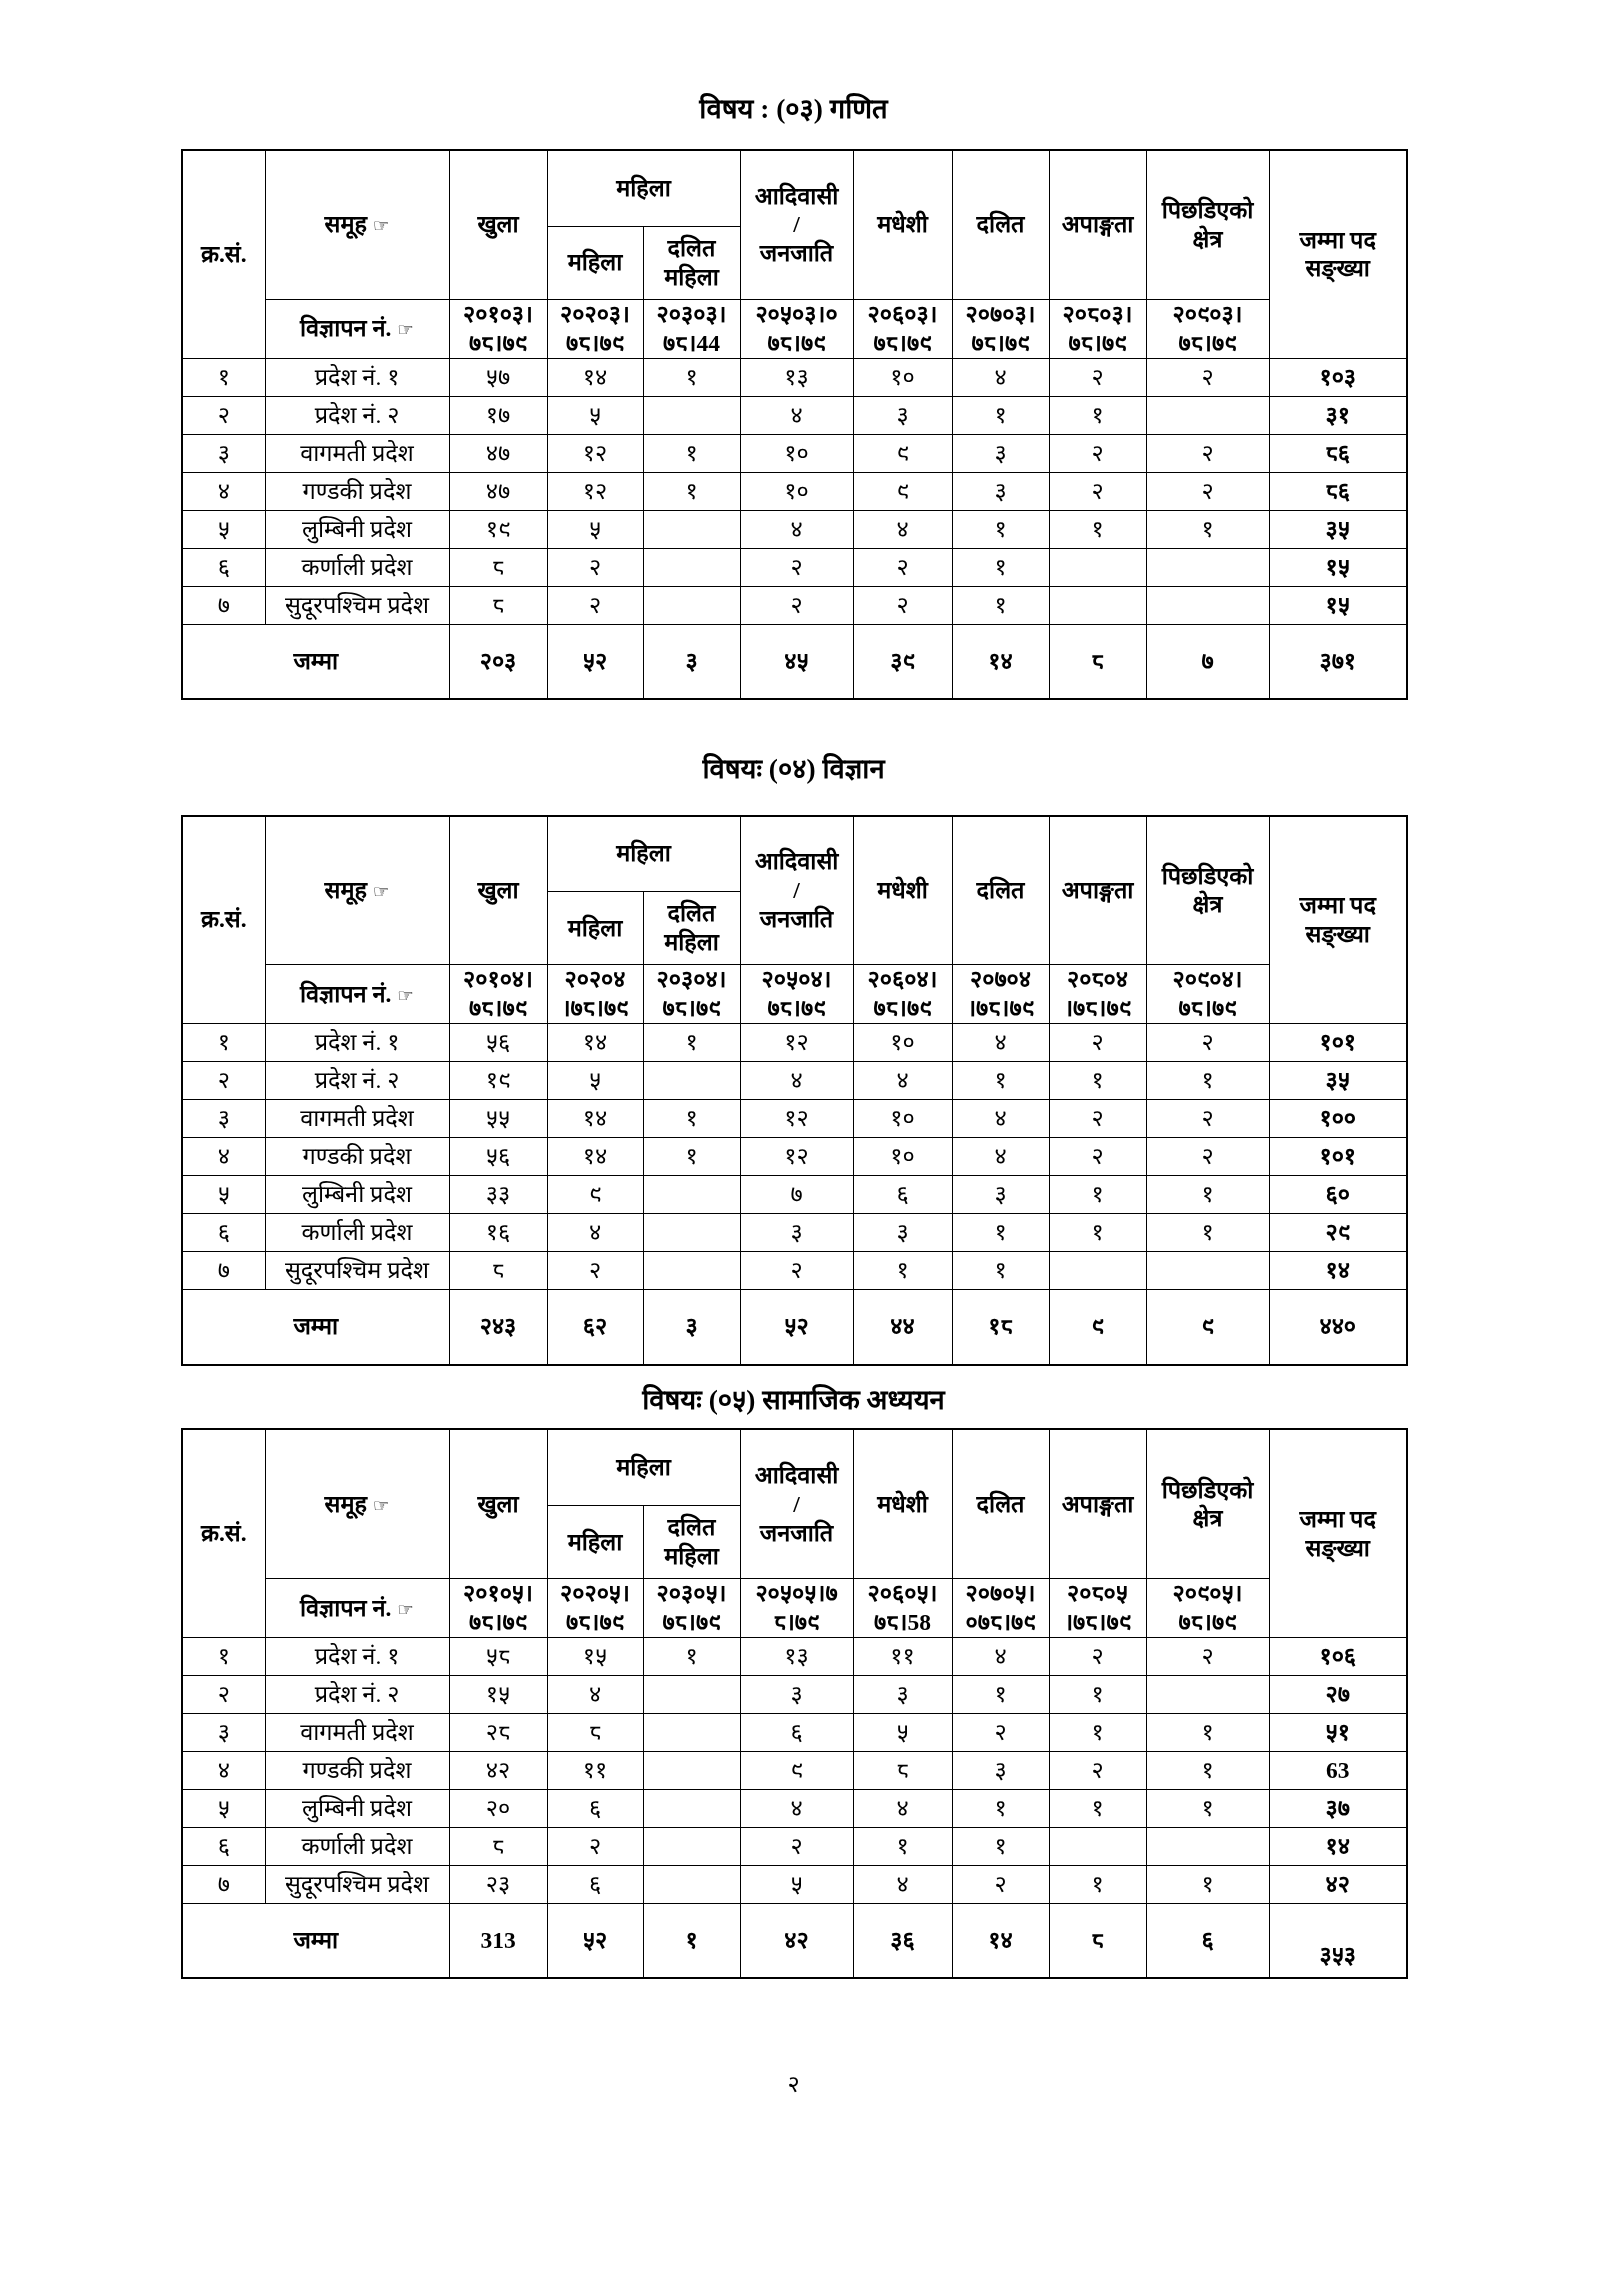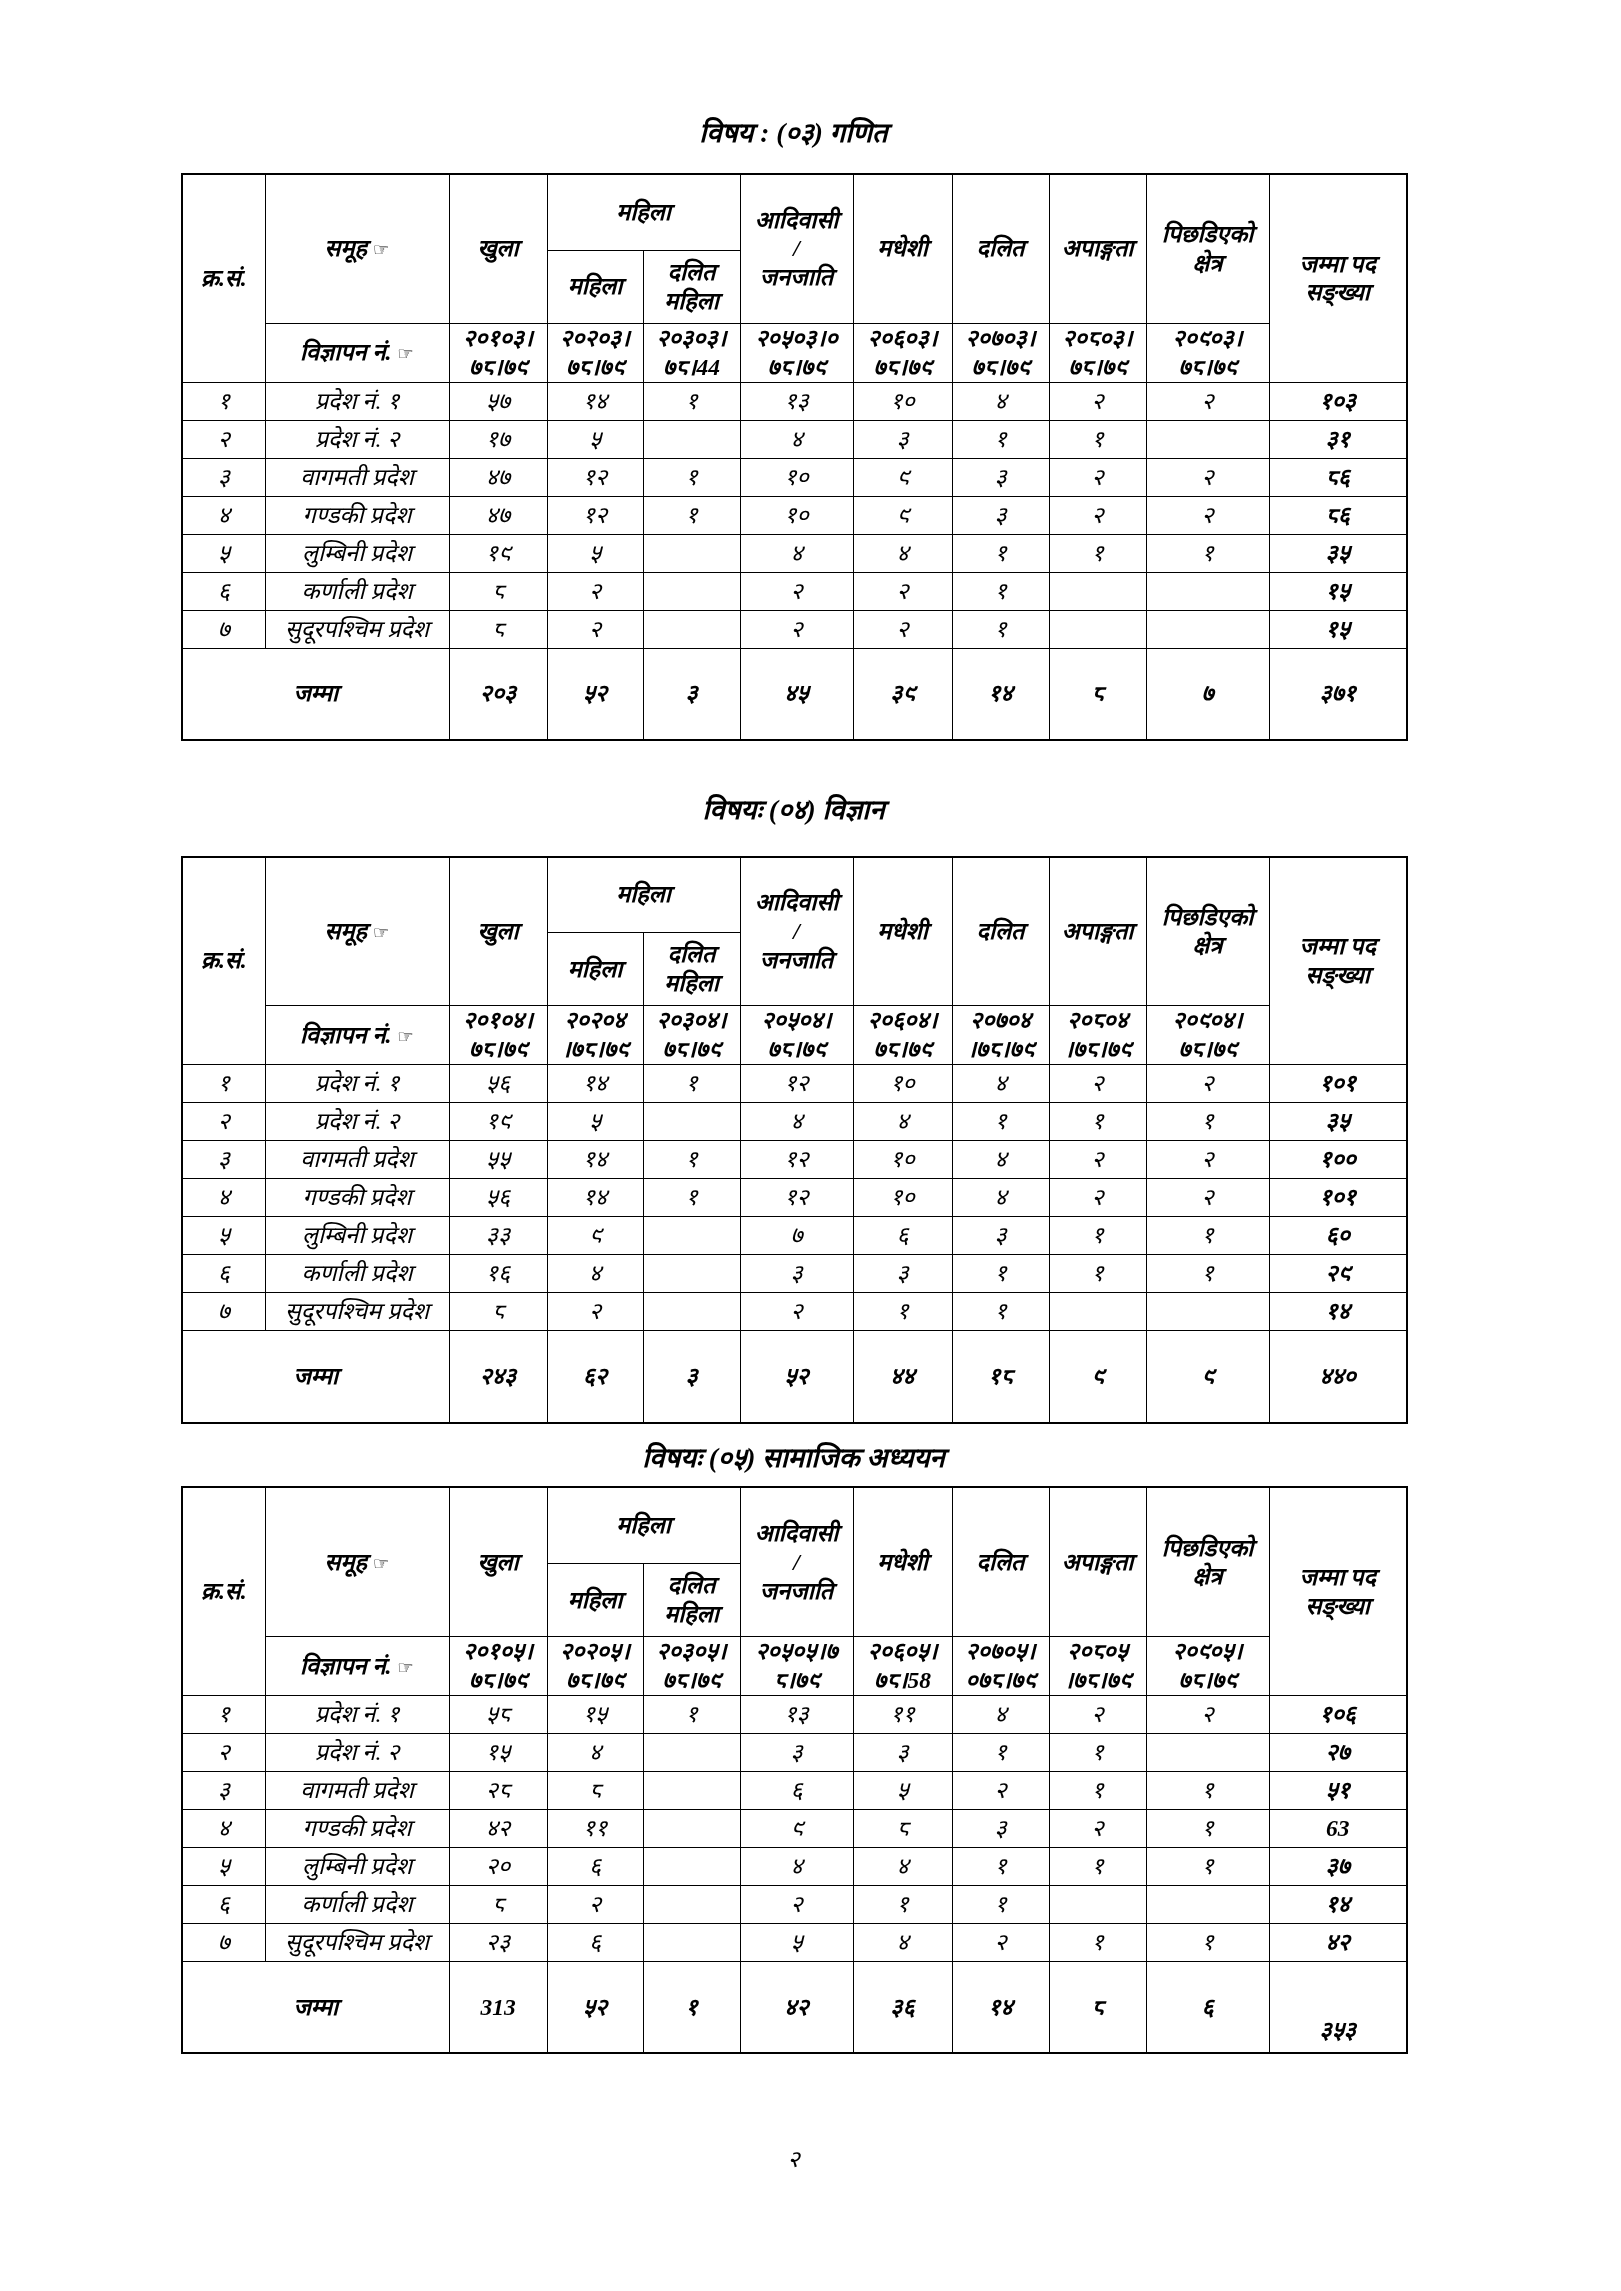--- a/index.html
+++ b/index.html
@@ -1,21 +1,21 @@
 <!DOCTYPE html>
 <html lang="ne"><head>
 <meta charset="utf-8">
 <style>
   html,body{margin:0;padding:0;}
   body{
     width:1621px;height:2292px;background:#ffffff;color:#000;
     font-family:"Liberation Serif","DejaVu Sans",serif;
   }
   .page{position:relative;width:1621px;height:2292px;overflow:hidden;background:#fff;}
-  .content{padding-top:118px;font-style:italic;}
+  .content{padding-top:94px;}
   .subject-title{
     width:1225px;margin-left:181px;text-align:center;
     font-size:27.4px;font-weight:700;line-height:1.15;
   }
   .t-first{margin-bottom:23.5px;}
   .t-mid{margin-top:54px;margin-bottom:29px;}
   .t-third{margin-top:19.6px;margin-bottom:11.8px;}
   table.vtable{
     border-collapse:collapse;table-layout:fixed;
     width:1225px;margin-left:181px;border:2.5px solid #000;
@@ -26,21 +26,21 @@
   }
   .pre{white-space:pre-line;}
   .hdr{font-weight:700;font-size:22.5px;}
   .snh{vertical-align:bottom;padding-bottom:55px;}
   .adn{font-size:18.6px;font-weight:700;line-height:1.45;}
   .hand{font-size:18.6px;font-weight:400;}
   .hr1{height:76px;}
   .hr2{height:73px;}
   .adr{height:59px;}
   .drow{height:38px;}
-  .trow{height:92px;}
+  .trow{height:75px;}
   .rowlabel{text-align:left;padding-left:8.8px;font-size:22.5px;}
   .sn{font-size:22.5px;}
   .totcol{font-weight:700;}
   .totlabel{text-align:right;padding-right:9.8px;font-weight:700;font-size:23.5px;}
   .totval,.grand{font-weight:700;font-size:23.5px;}
   .vtable[data-table-index="2"] .grand{vertical-align:bottom;padding-bottom:7.8px;}
   .page-number{
     width:1225px;margin-left:181px;margin-top:88px;
     text-align:center;font-size:23.5px;
   }

